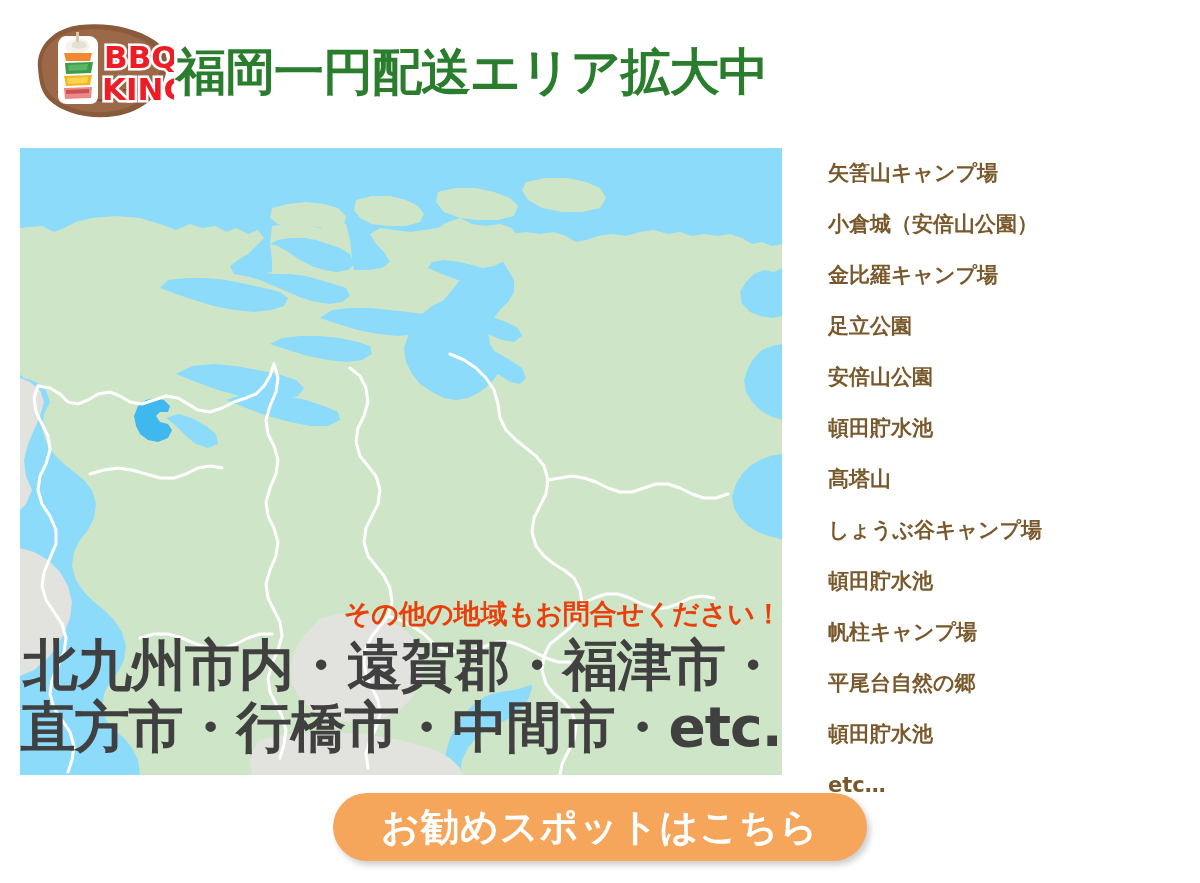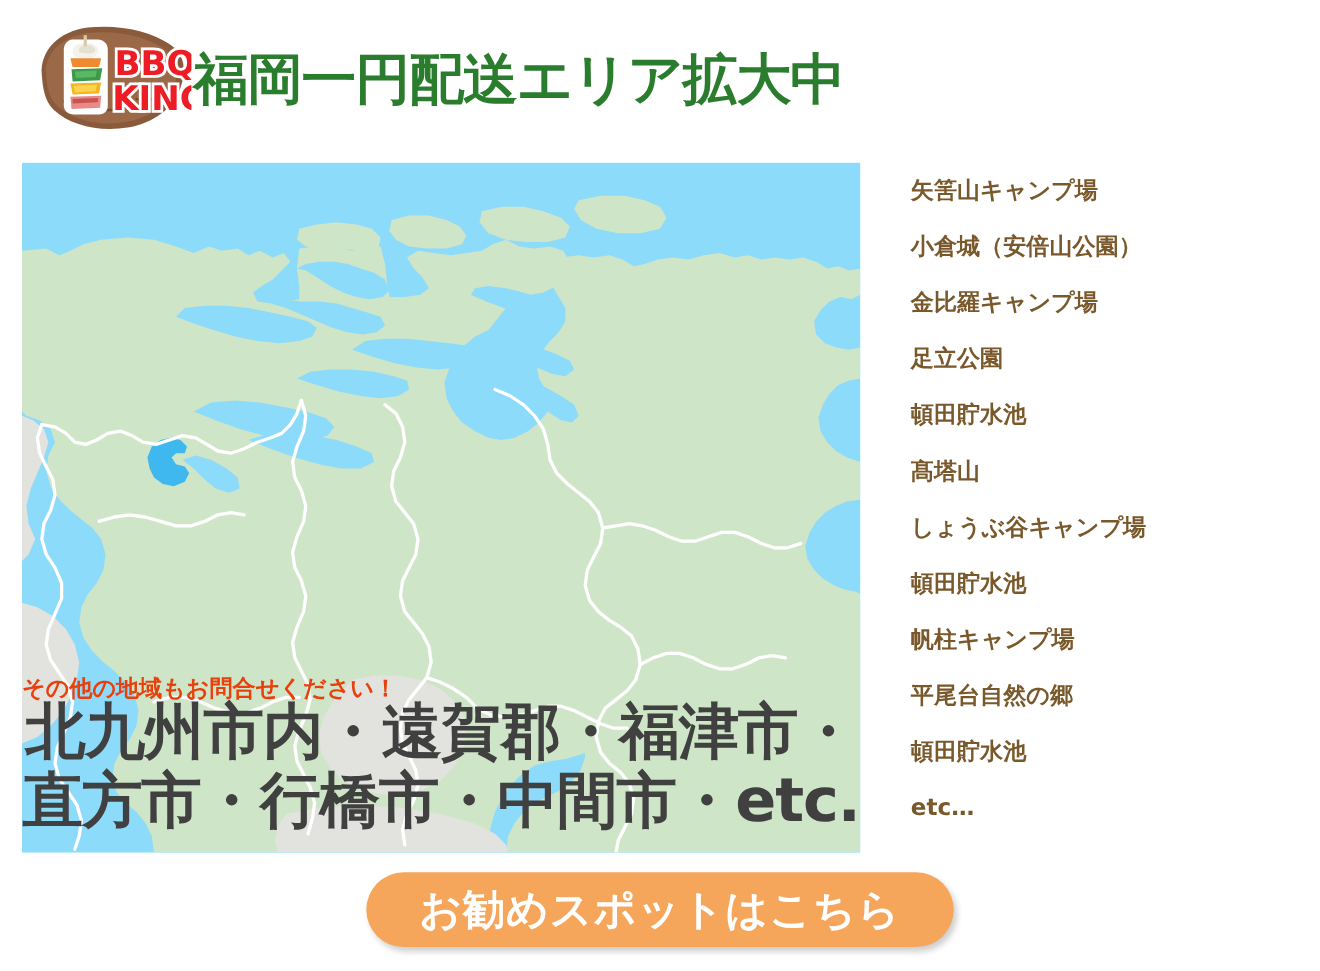--- a/index.html
+++ b/index.html
@@ -43,25 +43,25 @@
     overflow:hidden;
     background:#8cdbfb;
   }
   .map-wrap svg{display:block;width:762px;height:627px;}
 
   .map-overlay{
     position:absolute;left:20px;top:148px;width:762px;height:627px;
     pointer-events:none;
   }
   .sub-note{
-    position:absolute;left:0;top:464px;width:762px;
-    text-align:left;
-    font-family:"DejaVu Sans","Liberation Sans",sans-serif;
-    font-weight:bold;
-    font-size:21px;
+    position:absolute;left:0;top:448px;width:762px;
+    text-align:right;
+    font-family:"DejaVu Sans","Liberation Sans",sans-serif;
+    font-weight:bold;
+    font-size:27px;
     color:#e8400c;
     white-space:nowrap;
     letter-spacing:0px;
   }
   .areas{
     position:absolute;left:0;top:486px;width:762px;
     text-align:center;
     font-family:"DejaVu Sans","Liberation Sans",sans-serif;
     font-weight:bold;
     font-size:55px;
@@ -326,20 +326,21 @@
       <div>北九州市内・遠賀郡・福津市・</div>
       <div>直方市・行橋市・中間市・etc.</div>
     </div>
   </div>
 
   <div class="spot-list">
     <div class="spot-item">矢筈山キャンプ場</div>
     <div class="spot-item">小倉城（安倍山公園）</div>
     <div class="spot-item">金比羅キャンプ場</div>
     <div class="spot-item">足立公園</div>
+    <div class="spot-item">安倍山公園</div>
     <div class="spot-item">頓田貯水池</div>
     <div class="spot-item">髙塔山</div>
     <div class="spot-item">しょうぶ谷キャンプ場</div>
     <div class="spot-item">頓田貯水池</div>
     <div class="spot-item">帆柱キャンプ場</div>
     <div class="spot-item">平尾台自然の郷</div>
     <div class="spot-item">頓田貯水池</div>
     <div class="spot-item">etc…</div>
   </div>
 

